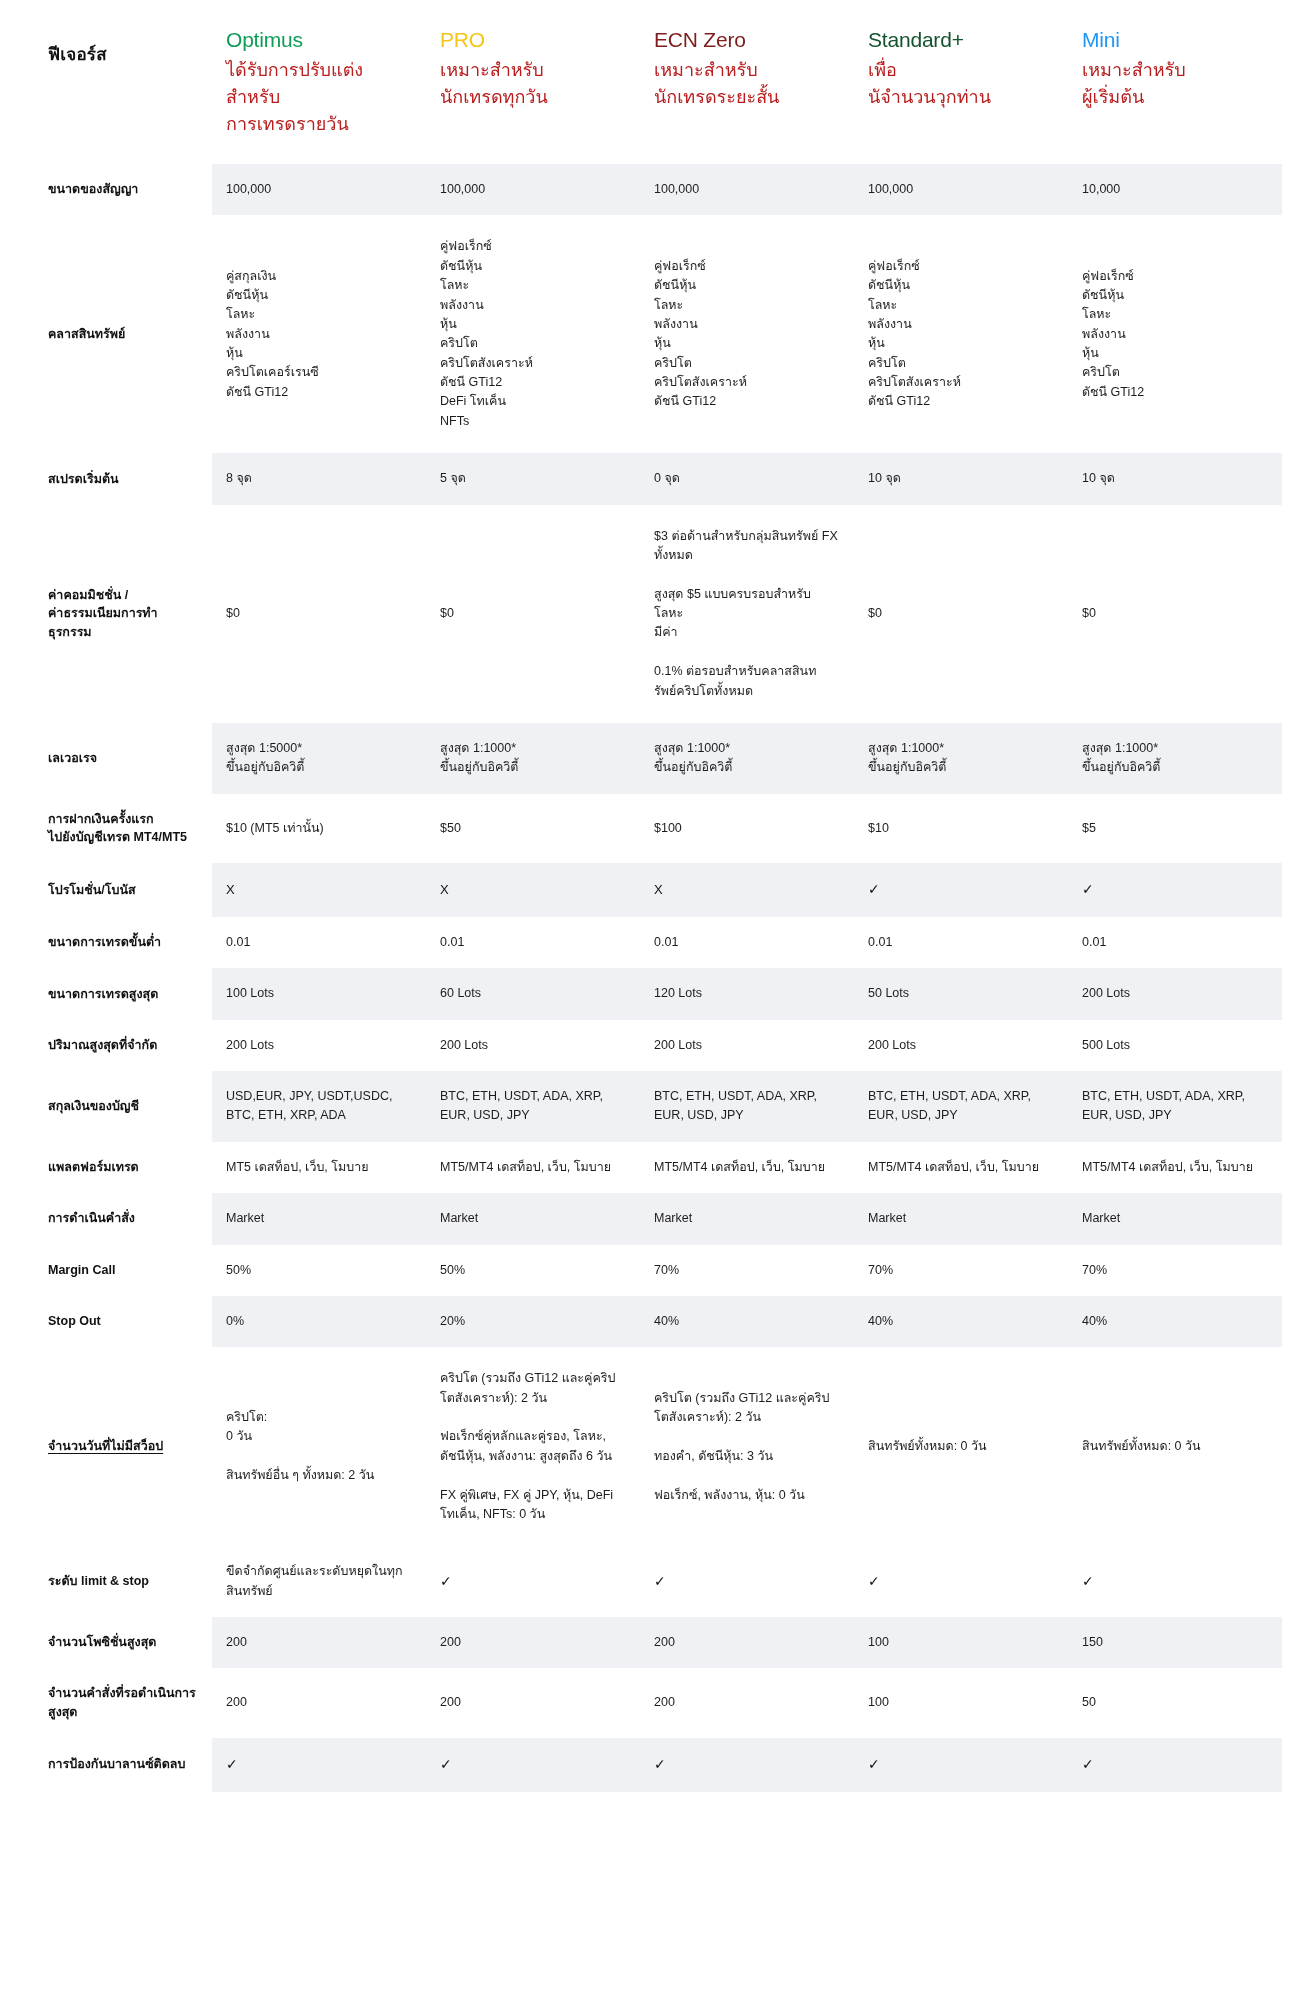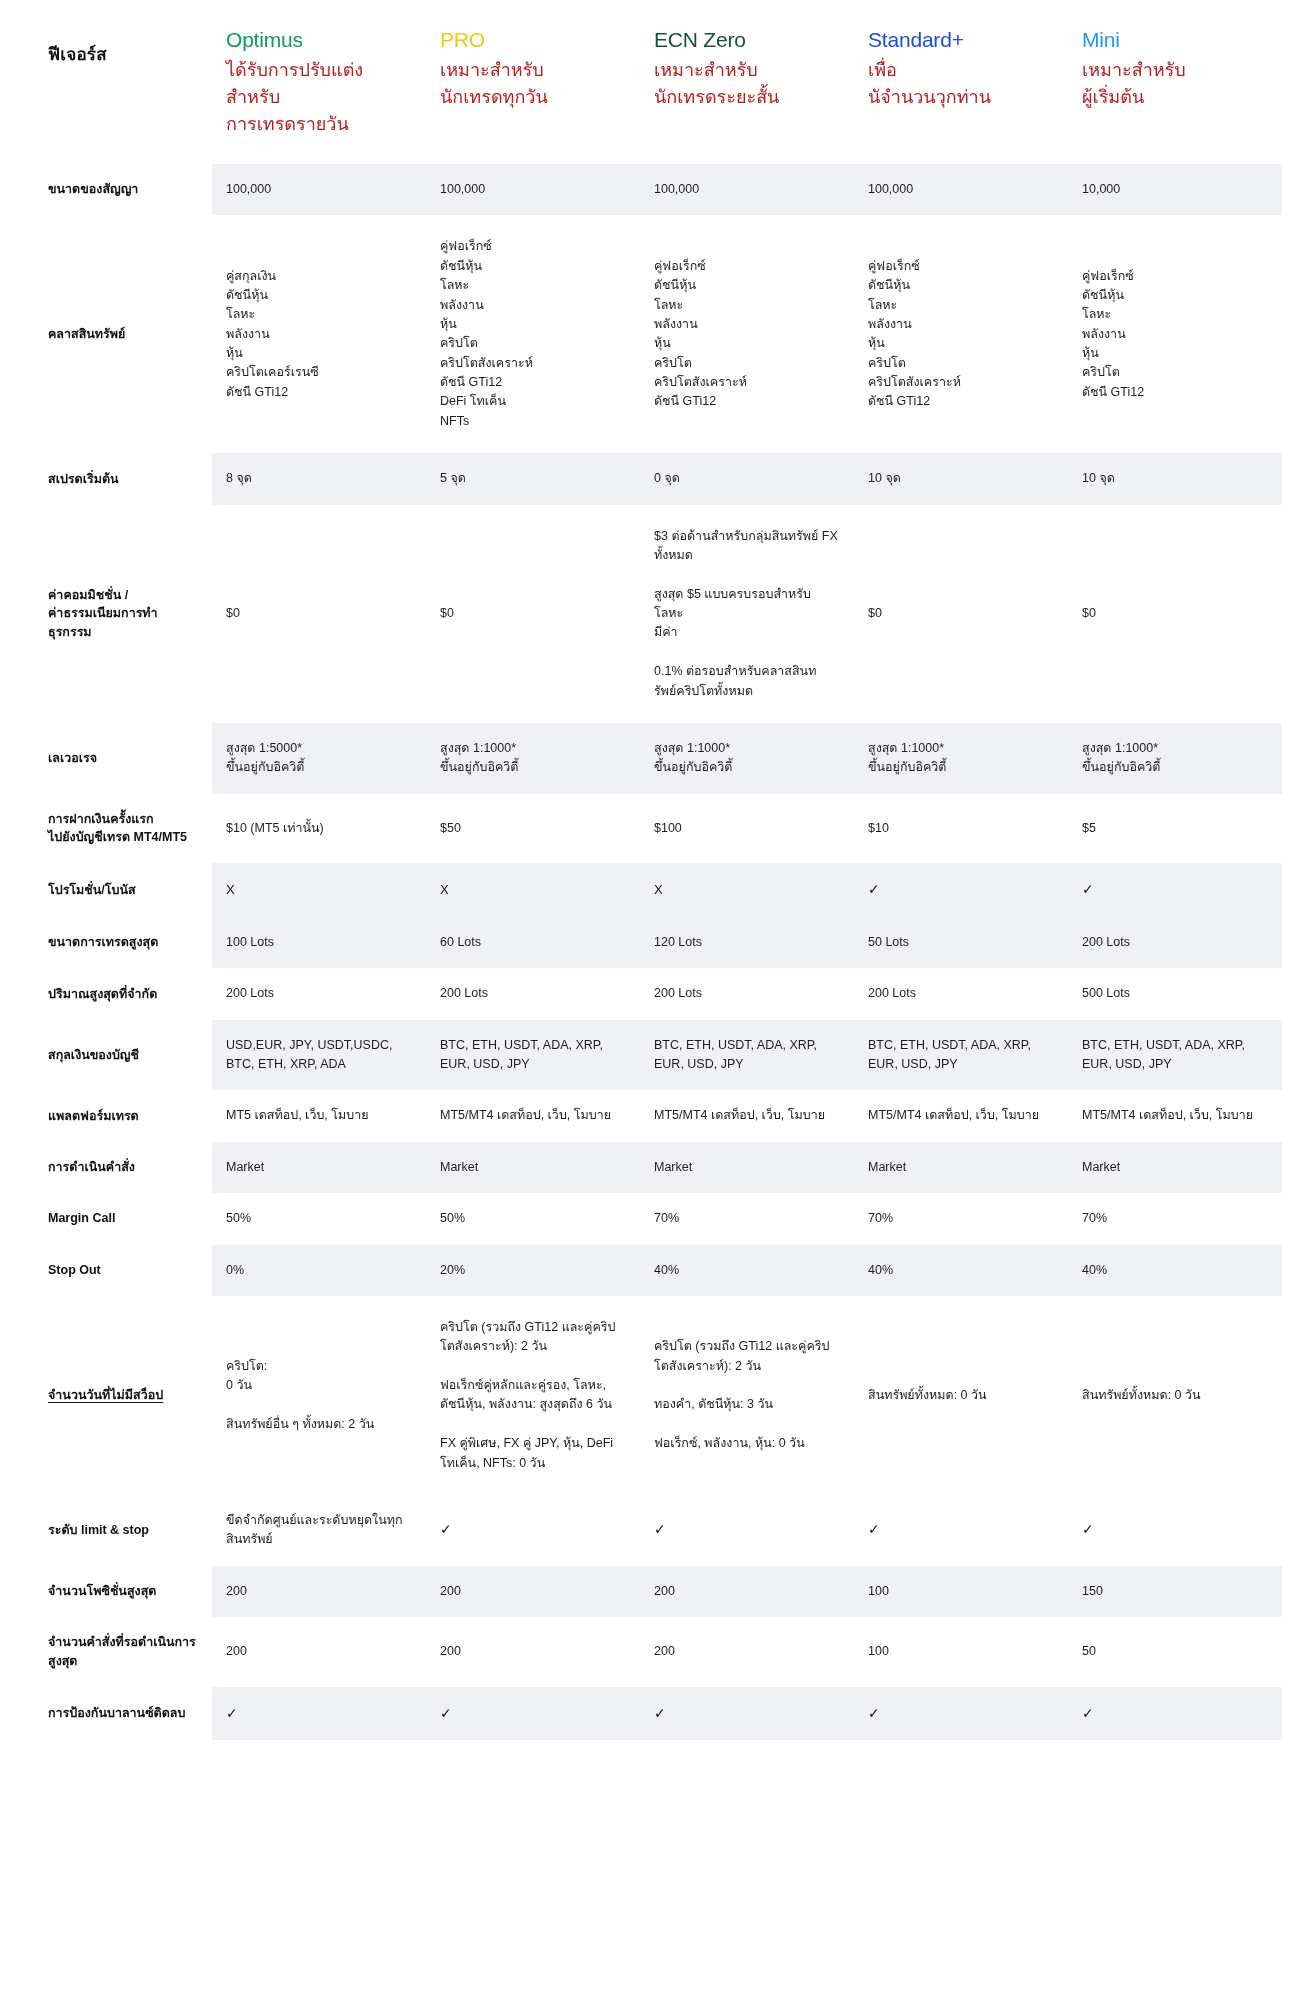--- a/index.html
+++ b/index.html
@@ -109,26 +109,26 @@
           <span class="plan-name" style="color: rgb(15, 157, 88);">Optimus</span>
           <span class="plan-desc cell-block">ได้รับการปรับแต่งสำหรับ
 การเทรดรายวัน</span>
         </th>
         <th>
           <span class="plan-name" style="color: rgb(245, 197, 24);">PRO</span>
           <span class="plan-desc cell-block">เหมาะสำหรับ
 นักเทรดทุกวัน</span>
         </th>
         <th>
-          <span class="plan-name" style="color: #14532d;">ECN Zero</span>
+          <span class="plan-name" style="color: #7f1d1d;">ECN Zero</span>
           <span class="plan-desc cell-block">เหมาะสำหรับ
 นักเทรดระยะสั้น</span>
         </th>
         <th>
-          <span class="plan-name" style="color: #1d4ed8;">Standard+</span>
+          <span class="plan-name" style="color: #14532d;">Standard+</span>
           <span class="plan-desc cell-block">เพื่อ
 นัจำนวนวุกท่าน</span>
         </th>
         <th>
           <span class="plan-name" style="color: rgb(33, 150, 243);">Mini</span>
           <span class="plan-desc cell-block">เหมาะสำหรับ
 ผู้เริ่มต้น</span>
         </th>
       </tr>
     </thead>
@@ -230,20 +230,28 @@
           <td class="value-cell"><span class="cell-block para">$10</span></td>
           <td class="value-cell"><span class="cell-block para">$5</span></td>
         </tr>
         <tr class="shaded">
           <td class="feature-cell"><span class="cell-block">โปรโมชั่น/โบนัส</span></td>
           <td class="value-cell"><span class="cell-block para cross">X</span></td>
           <td class="value-cell"><span class="cell-block para cross">X</span></td>
           <td class="value-cell"><span class="cell-block para cross">X</span></td>
           <td class="value-cell"><span class="cell-block para check">✓</span></td>
           <td class="value-cell"><span class="cell-block para check">✓</span></td>
+        </tr>
+        <tr>
+          <td class="feature-cell"><span class="cell-block">ขนาดการเทรดขั้นต่ำ</span></td>
+          <td class="value-cell"><span class="cell-block para">0.01</span></td>
+          <td class="value-cell"><span class="cell-block para">0.01</span></td>
+          <td class="value-cell"><span class="cell-block para">0.01</span></td>
+          <td class="value-cell"><span class="cell-block para">0.01</span></td>
+          <td class="value-cell"><span class="cell-block para">0.01</span></td>
         </tr>
         <tr class="shaded">
           <td class="feature-cell"><span class="cell-block">ขนาดการเทรดสูงสุด</span></td>
           <td class="value-cell"><span class="cell-block para">100 Lots</span></td>
           <td class="value-cell"><span class="cell-block para">60 Lots</span></td>
           <td class="value-cell"><span class="cell-block para">120 Lots</span></td>
           <td class="value-cell"><span class="cell-block para">50 Lots</span></td>
           <td class="value-cell"><span class="cell-block para">200 Lots</span></td>
         </tr>
         <tr>

